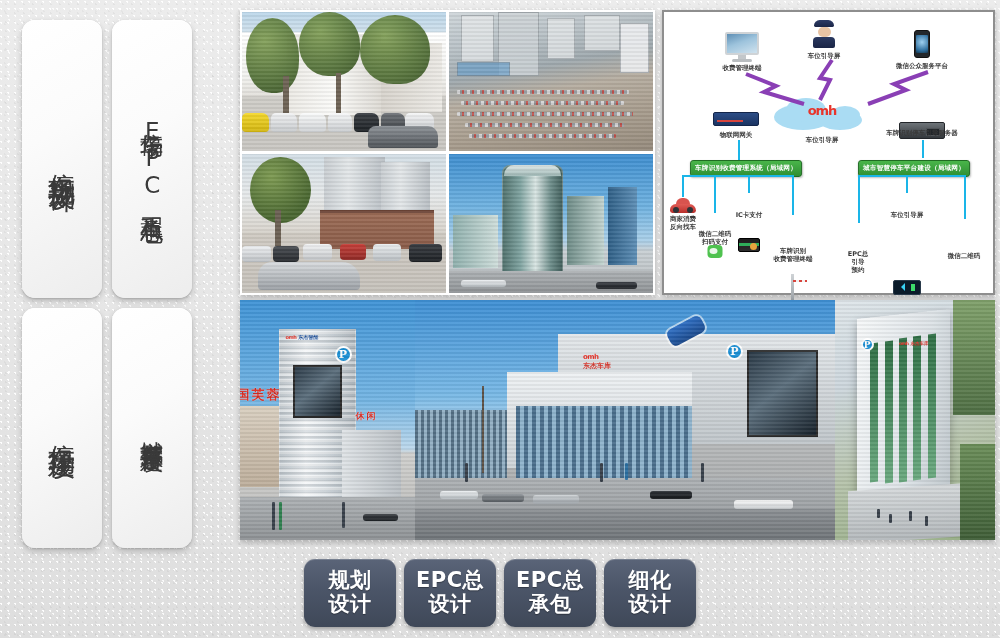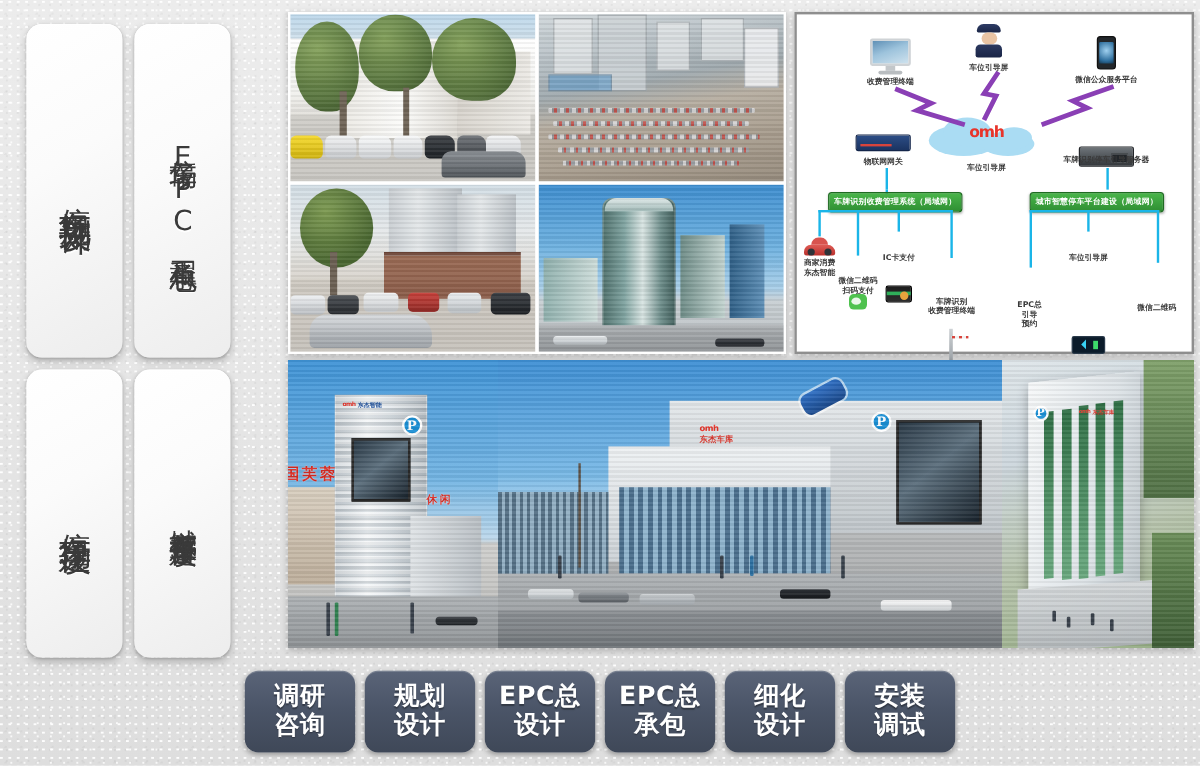--- a/index.html
+++ b/index.html
@@ -367,21 +367,21 @@
   <div class="cyan-line" style="left:300px;top:163px;width:2px;height:44px;"></div>
   <div class="cyan-line" style="left:194px;top:163px;width:108px;height:2px;"></div>
 
   <div class="dicon carIcon" style="left:19px;top:186px;">
     <div class="top"></div>
       <div class="bdy"></div>
     <div class="wh" style="left:3px;"></div>
       <div class="wh" style="right:3px;"></div>
   </div>
   <div class="dlabel" style="left:19px;top:203px;width:50px;">商家消费
-东杰智能</div>
+反向找车</div>
 
   <div class="dicon wxIcon" style="left:51px;top:202px;"></div>
   <div class="dlabel" style="left:51px;top:218px;width:56px;">微信二维码
 扫码支付</div>
 
   <div class="dicon icIcon" style="left:85px;top:182px;"></div>
   <div class="dlabel" style="left:85px;top:199px;width:44px;">IC卡支付</div>
 
   <div class="dicon gateIcon" style="left:129px;top:204px;">
     <div class="post"></div>
@@ -474,36 +474,28 @@
     <div class="ped" style="left:26%;bottom:9%;height:4%;"></div>
     <div class="ped" style="left:34%;bottom:7%;height:4%;"></div>
     <div class="ped" style="left:46%;bottom:8%;height:4%;"></div>
     <div class="ped" style="left:56%;bottom:6%;height:4%;"></div>
     <div class="scan"></div>
   </div>
 </div>
 
 <div id="steps">
   <div class="step">
-    <span>调研</span>
-    <span class="l2">咨询</span>
-  </div>
-  <div class="step">
     <span>规划</span>
     <span class="l2">设计</span>
   </div>
   <div class="step">
     <span>EPC总</span>
     <span class="l2">设计</span>
   </div>
   <div class="step">
     <span>EPC总</span>
     <span class="l2">承包</span>
   </div>
   <div class="step">
     <span>细化</span>
     <span class="l2">设计</span>
   </div>
-  <div class="step">
-    <span>安装</span>
-    <span class="l2">调试</span>
-  </div>
 </div>
 
 </body></html>

